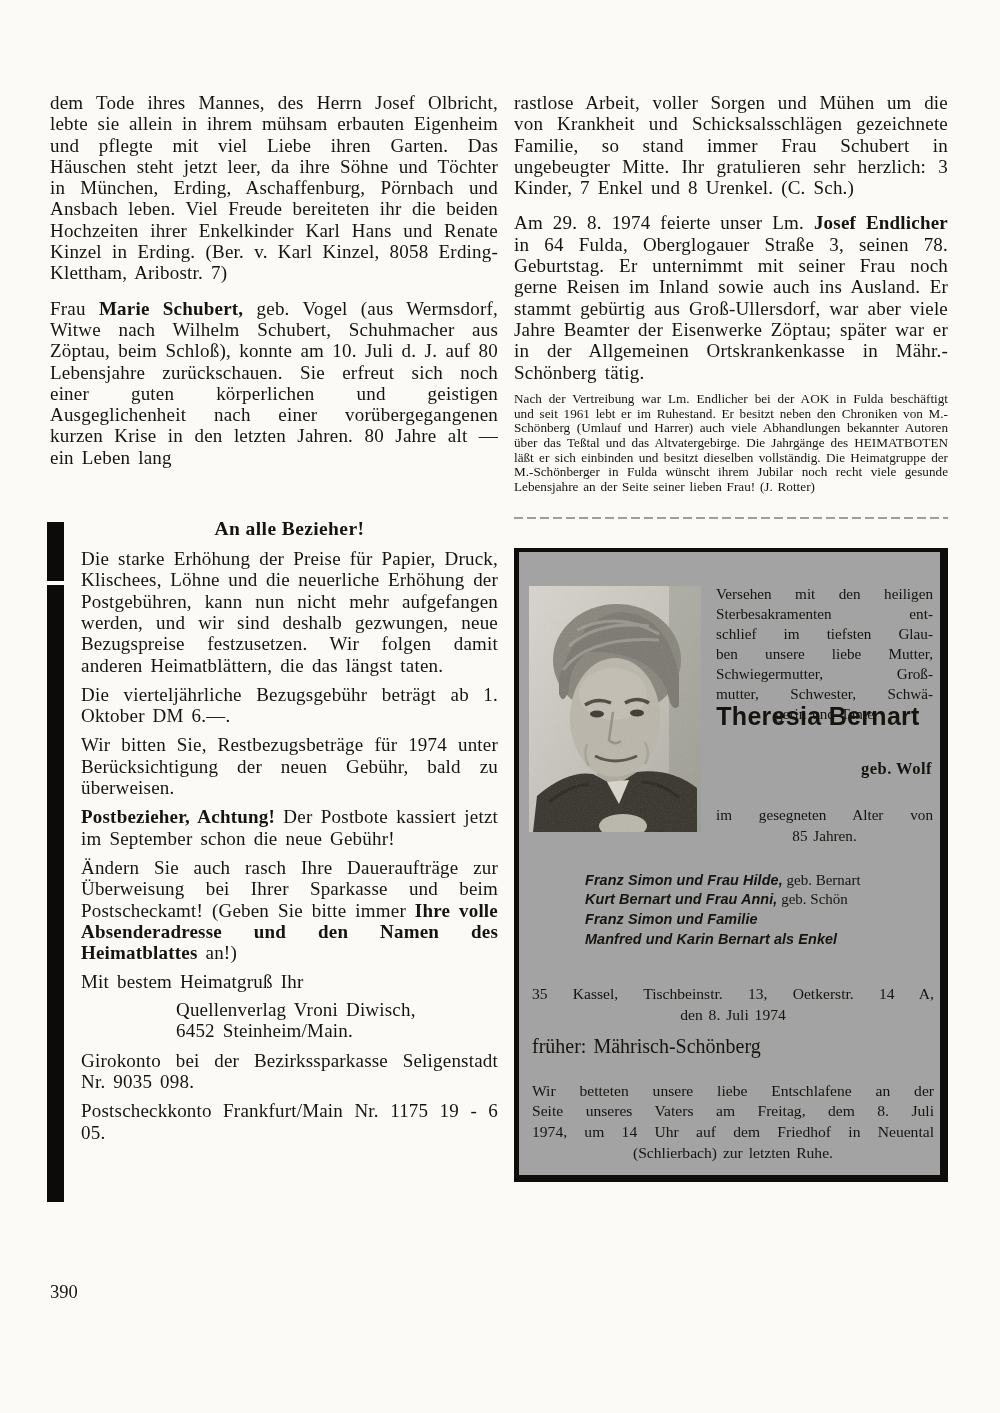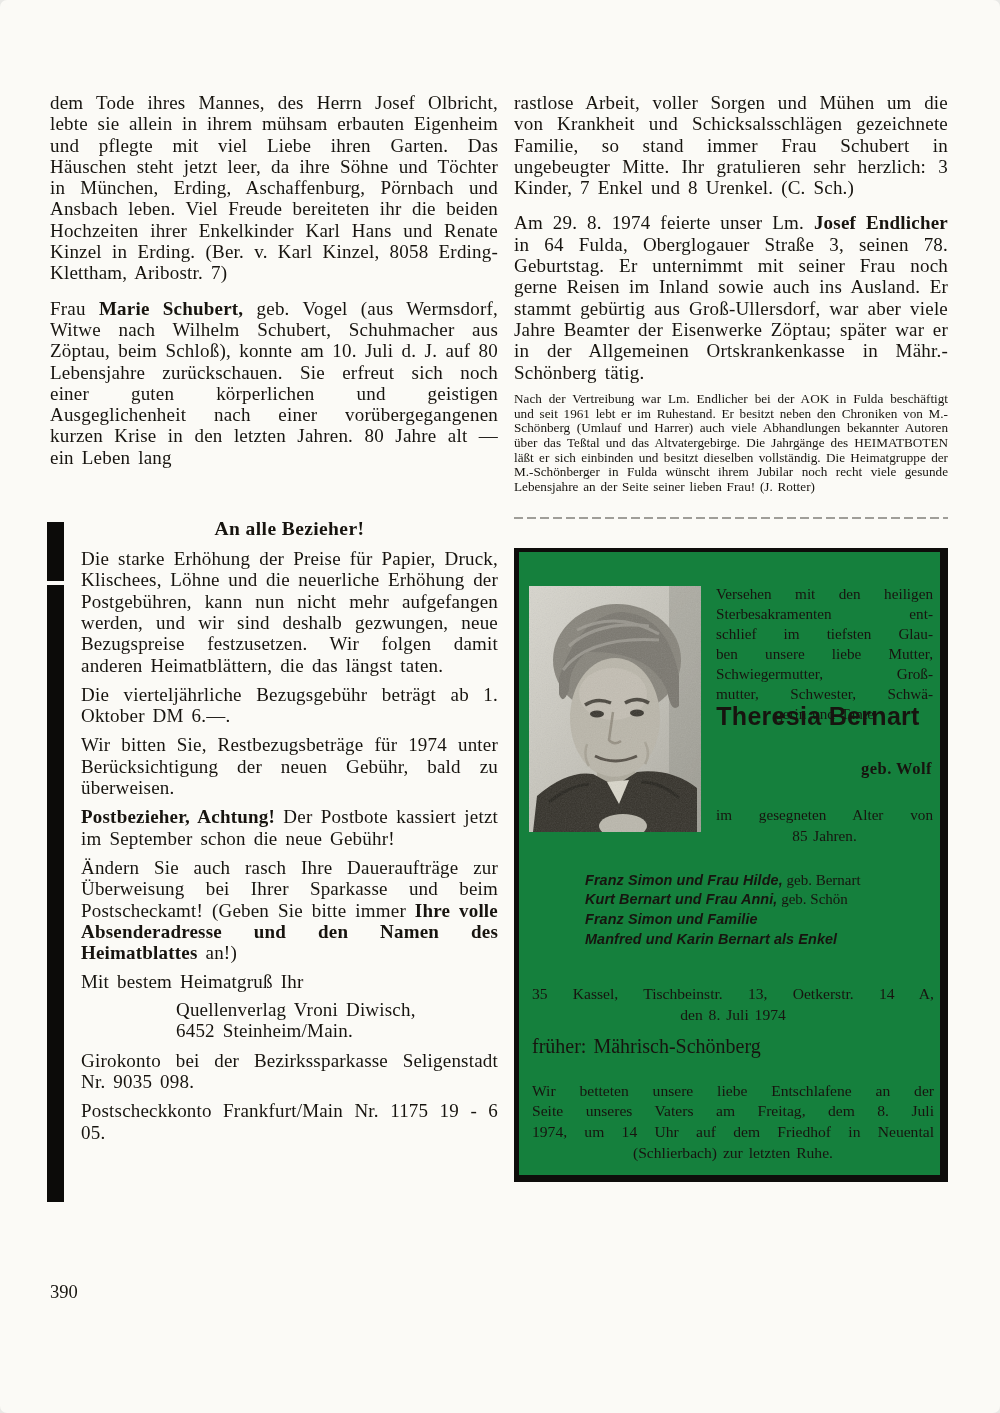--- a/index.html
+++ b/index.html
@@ -1,20 +1,19 @@
 <!DOCTYPE html>
 <html lang="de"><head>
 <meta charset="utf-8">
 <style>
   html,body{margin:0;padding:0;background:#e9e9e6;}
   .page{
     position:relative; width:1000px; height:1413px; margin:0 auto;
     background:#fbfaf6; color:#17140f; overflow:hidden;
     font-family:"Liberation Serif", serif;
-    border-radius:7px;
   }
   .col{position:absolute; top:92px;}
   .col-left{left:50px; width:448px;}
   .col-right{left:514px; width:434px;}
 
   .body{
     font-size:19px; line-height:21.3px; margin:0 0 14px 0;
     letter-spacing:.2px; word-spacing:3px; text-align:justify;
   }
   .b{font-weight:bold;}
@@ -40,21 +39,21 @@
 
   
   .dashed-sep{
     margin-top:22px; height:2px; opacity:.65;
     background:repeating-linear-gradient(90deg,#6e6c66 0 9px, rgba(0,0,0,0) 9px 13px);
   }
   .obit-box{
     position:relative; margin-top:29px; height:623px;
     border:4px solid #0e0d0b; border-left-width:5px;
     border-right-width:8px; border-bottom-width:7px;
-    background:#15803d;
+    background:#a3a3a3;
   }
   .photo{position:absolute; left:10px; top:34px; width:172px; height:246px;}
   .obit-intro{
     position:absolute; left:197px; top:32px; width:217px;
     font-size:15.2px; line-height:20px; word-spacing:2px;
   }
   .ln{text-align:center;}
   .jl{text-align:justify; text-align-last:justify;}
   .obit-name{
     position:absolute; left:185px; top:150px; width:228px; text-align:center;

